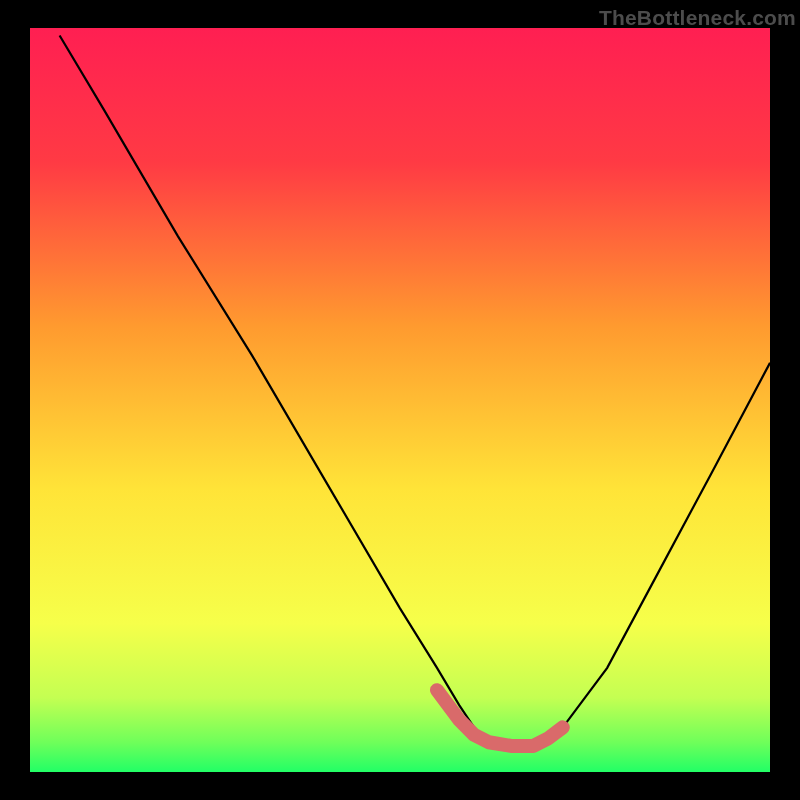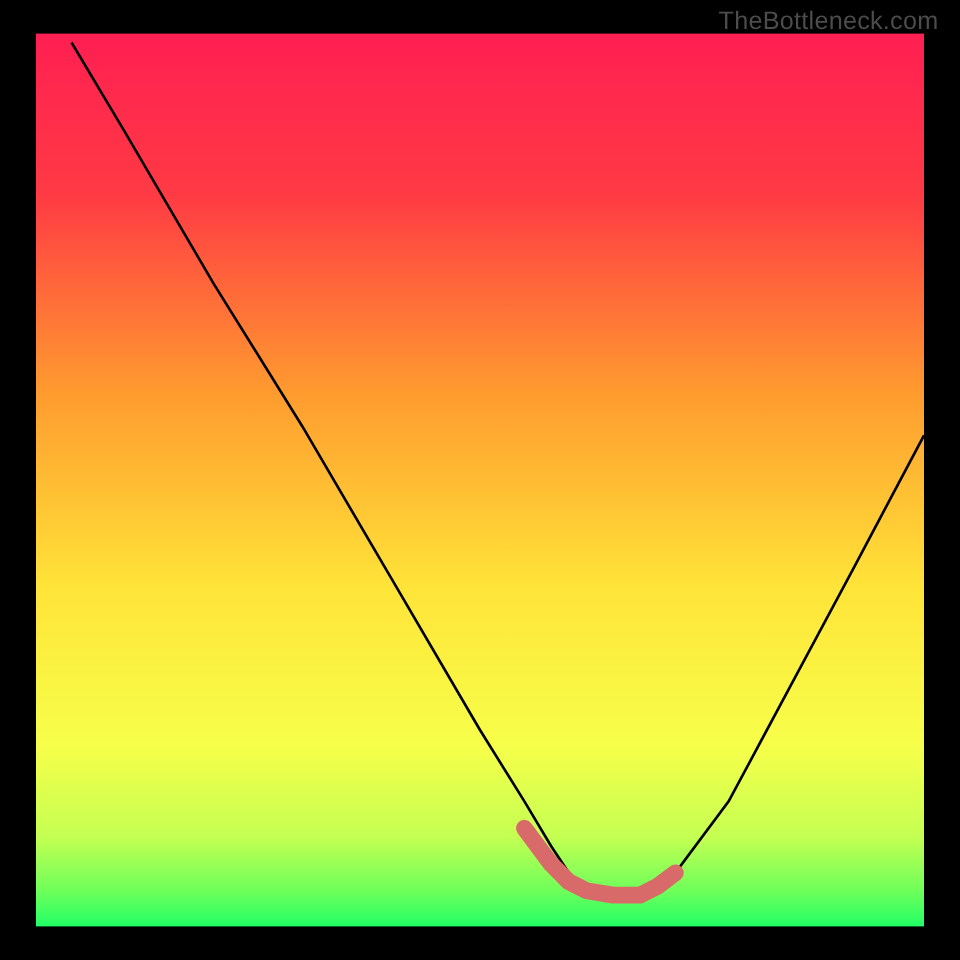--- a/index.html
+++ b/index.html
@@ -13,23 +13,23 @@
   }
   .stage {
     position: relative;
     width: 800px;
     height: 800px;
     background: #000;
   }
   .watermark {
     position: absolute;
     top: 6px;
-    right: 18px;
+    right: 4px;
     font-size: 21px;
-    font-weight: 400;
+    font-weight: 700;
     color: #4c4c4c;
     letter-spacing: 0.2px;
     z-index: 30;
     user-select: none;
   }
   svg.chart {
     position: absolute;
     left: 0;
     top: 0;
     width: 800px;

